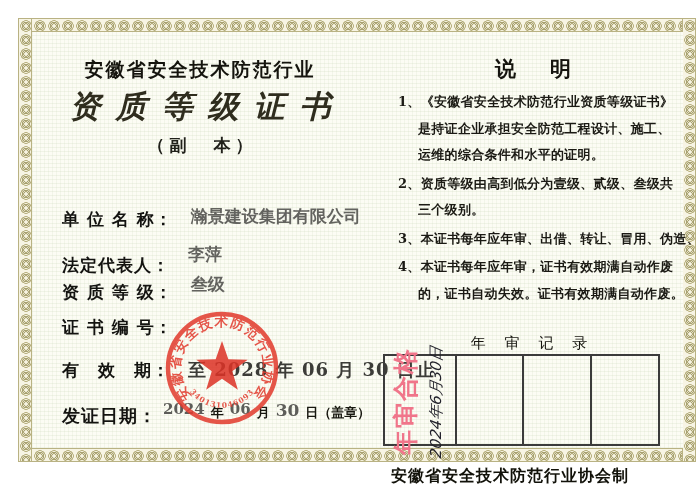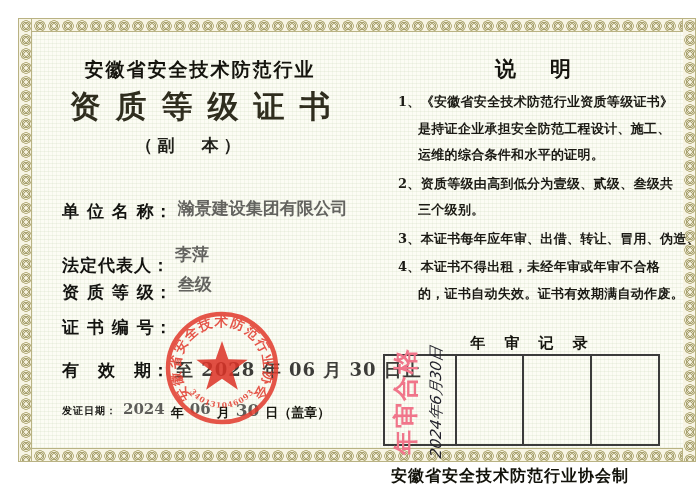--- a/index.html
+++ b/index.html
@@ -37,48 +37,48 @@
   .b-top{left:18px;top:18px;width:678px;height:14px;}
   .b-bottom{left:18px;top:448px;width:678px;height:14px;}
   .b-left{left:18px;top:18px;width:14px;height:444px;}
   .b-right{left:682px;top:18px;width:14px;height:444px;}
 
   .center-line{position:absolute;text-align:center;}
   .ls-wrap>span{display:inline-block;}
 
   .industry-line{left:40px;top:57px;width:320px;font-size:19px;font-weight:bold;color:#15140e;letter-spacing:2px;}
   .big-title{left:30px;top:86px;width:340px;font-size:31px;font-weight:bold;color:var(--title-ink);}
-  .big-title span{letter-spacing:15px;margin-right:-15px;}
-  .copy-type{left:28px;top:134px;width:320px;font-size:17px;font-weight:bold;color:#20201a;}
+  .big-title span{letter-spacing:15px;margin-right:-15px;font-style:italic;}
+  .copy-type{left:40px;top:134px;width:320px;font-size:17px;font-weight:bold;color:#20201a;}
   .copy-type span{letter-spacing:5px;margin-right:-5px;}
 
   .field-row{position:absolute;left:62px;display:flex;align-items:flex-start;white-space:nowrap;}
   .field-label{font-size:17px;font-weight:bold;color:#131310;letter-spacing:1px;}
-  .field-value{font-size:17px;font-weight:bold;color:#63635f;margin-left:5px;}
-  .r1{top:200px;text-align:center;}  .r1 .field-value{transform:translateY(-3px);}
+  .field-value{font-size:17px;font-weight:bold;color:#63635f;margin-left:18px;}
+  .r1{top:208px;text-align:center;}  .r1 .field-value{transform:translateY(-3px);}
   .r2{top:254px;}  .r2 .field-value{transform:translateY(-11px);}
   .r3{top:281px;}  .r3 .field-value{transform:translateY(-8px);}
   .r4{top:316px;}  .r4 .field-value{transform:translateY(-5px);}
   .r5{top:359px;}  .r5 .field-value{font-size:18px;color:#3c3c38;letter-spacing:1px;transform:translateY(-1px);}
   .r6{top:400px;}
-  .r6 .field-label{font-size:10px;padding-top:4px;}
+  .r6 .field-label{font-size:18px;padding-top:4px;}
   .num{color:#5d5d59;font-weight:bold;font-size:15px;margin:0 6px;}
   .num-day{font-size:17px;}
   .unit{font-size:13px;font-weight:bold;color:#17170f;padding-top:4px;}
 
   .seal{position:absolute;left:137px;top:283px;width:170px;height:170px;opacity:.86;}
 
   .expl-title{left:398px;top:55px;width:270px;font-size:21px;font-weight:bold;color:#15140e;}
   .expl-title span{letter-spacing:34px;margin-right:-34px;text-align:right;}
   .expl-list{position:absolute;left:398px;top:89px;width:278px;}
   .expl-item{margin-bottom:2px;}
   .expl-line{font-size:13px;font-weight:bold;color:#1b1a14;line-height:26.5px;letter-spacing:.3px;white-space:nowrap;}
   .expl-cont{padding-left:20px;}
 
-  .annual-heading{left:398px;top:334px;width:262px;font-size:15px;font-weight:bold;color:#15140e;}
+  .annual-heading{left:398px;top:334px;width:262px;font-size:15px;font-weight:normal;color:#15140e;}
   .annual-heading span{letter-spacing:7px;margin-right:-7px;}
   .annual-table{
     position:absolute;left:383px;top:354px;width:277px;height:92px;
     border:2px solid #3b3b3b;box-sizing:border-box;display:flex;
   }
   .annual-cell{border-right:2px solid #3b3b3b;position:relative;box-sizing:border-box;}
   .annual-cell:last-child{border-right:none;}
   .c1{width:72px;} .c2{width:67px;} .c3{width:68px;} .c4{flex:1;}
   .stamp-pass{
     position:absolute;left:20px;top:45px;
@@ -169,21 +169,21 @@
       <div class="expl-line expl-cont">运维的综合条件和水平的证明。</div>
     </div>
     <div class="expl-item">
       <div class="expl-line"><span>2、</span><span>资质等级由高到低分为壹级、贰级、叁级共</span></div>
       <div class="expl-line expl-cont">三个级别。</div>
     </div>
     <div class="expl-item">
       <div class="expl-line"><span>3、</span><span>本证书每年应年审、出借、转让、冒用、伪造、</span></div>
     </div>
     <div class="expl-item">
-      <div class="expl-line"><span>4、</span><span>本证书不得出租，未经年审或年审不合格</span></div>
+      <div class="expl-line"><span>4、</span><span>本证书每年应年审，证书有效期满自动作废</span></div>
       <div class="expl-line expl-cont">的，证书自动失效。证书有效期满自动作废。</div>
     </div>
   </div>
 
   <div class="center-line annual-heading ls-wrap">
     <span>年 审 记 录</span>
   </div>
   <div class="annual-table">
     <div class="annual-cell c1">
       <div class="stamp-pass">年审合格</div>

